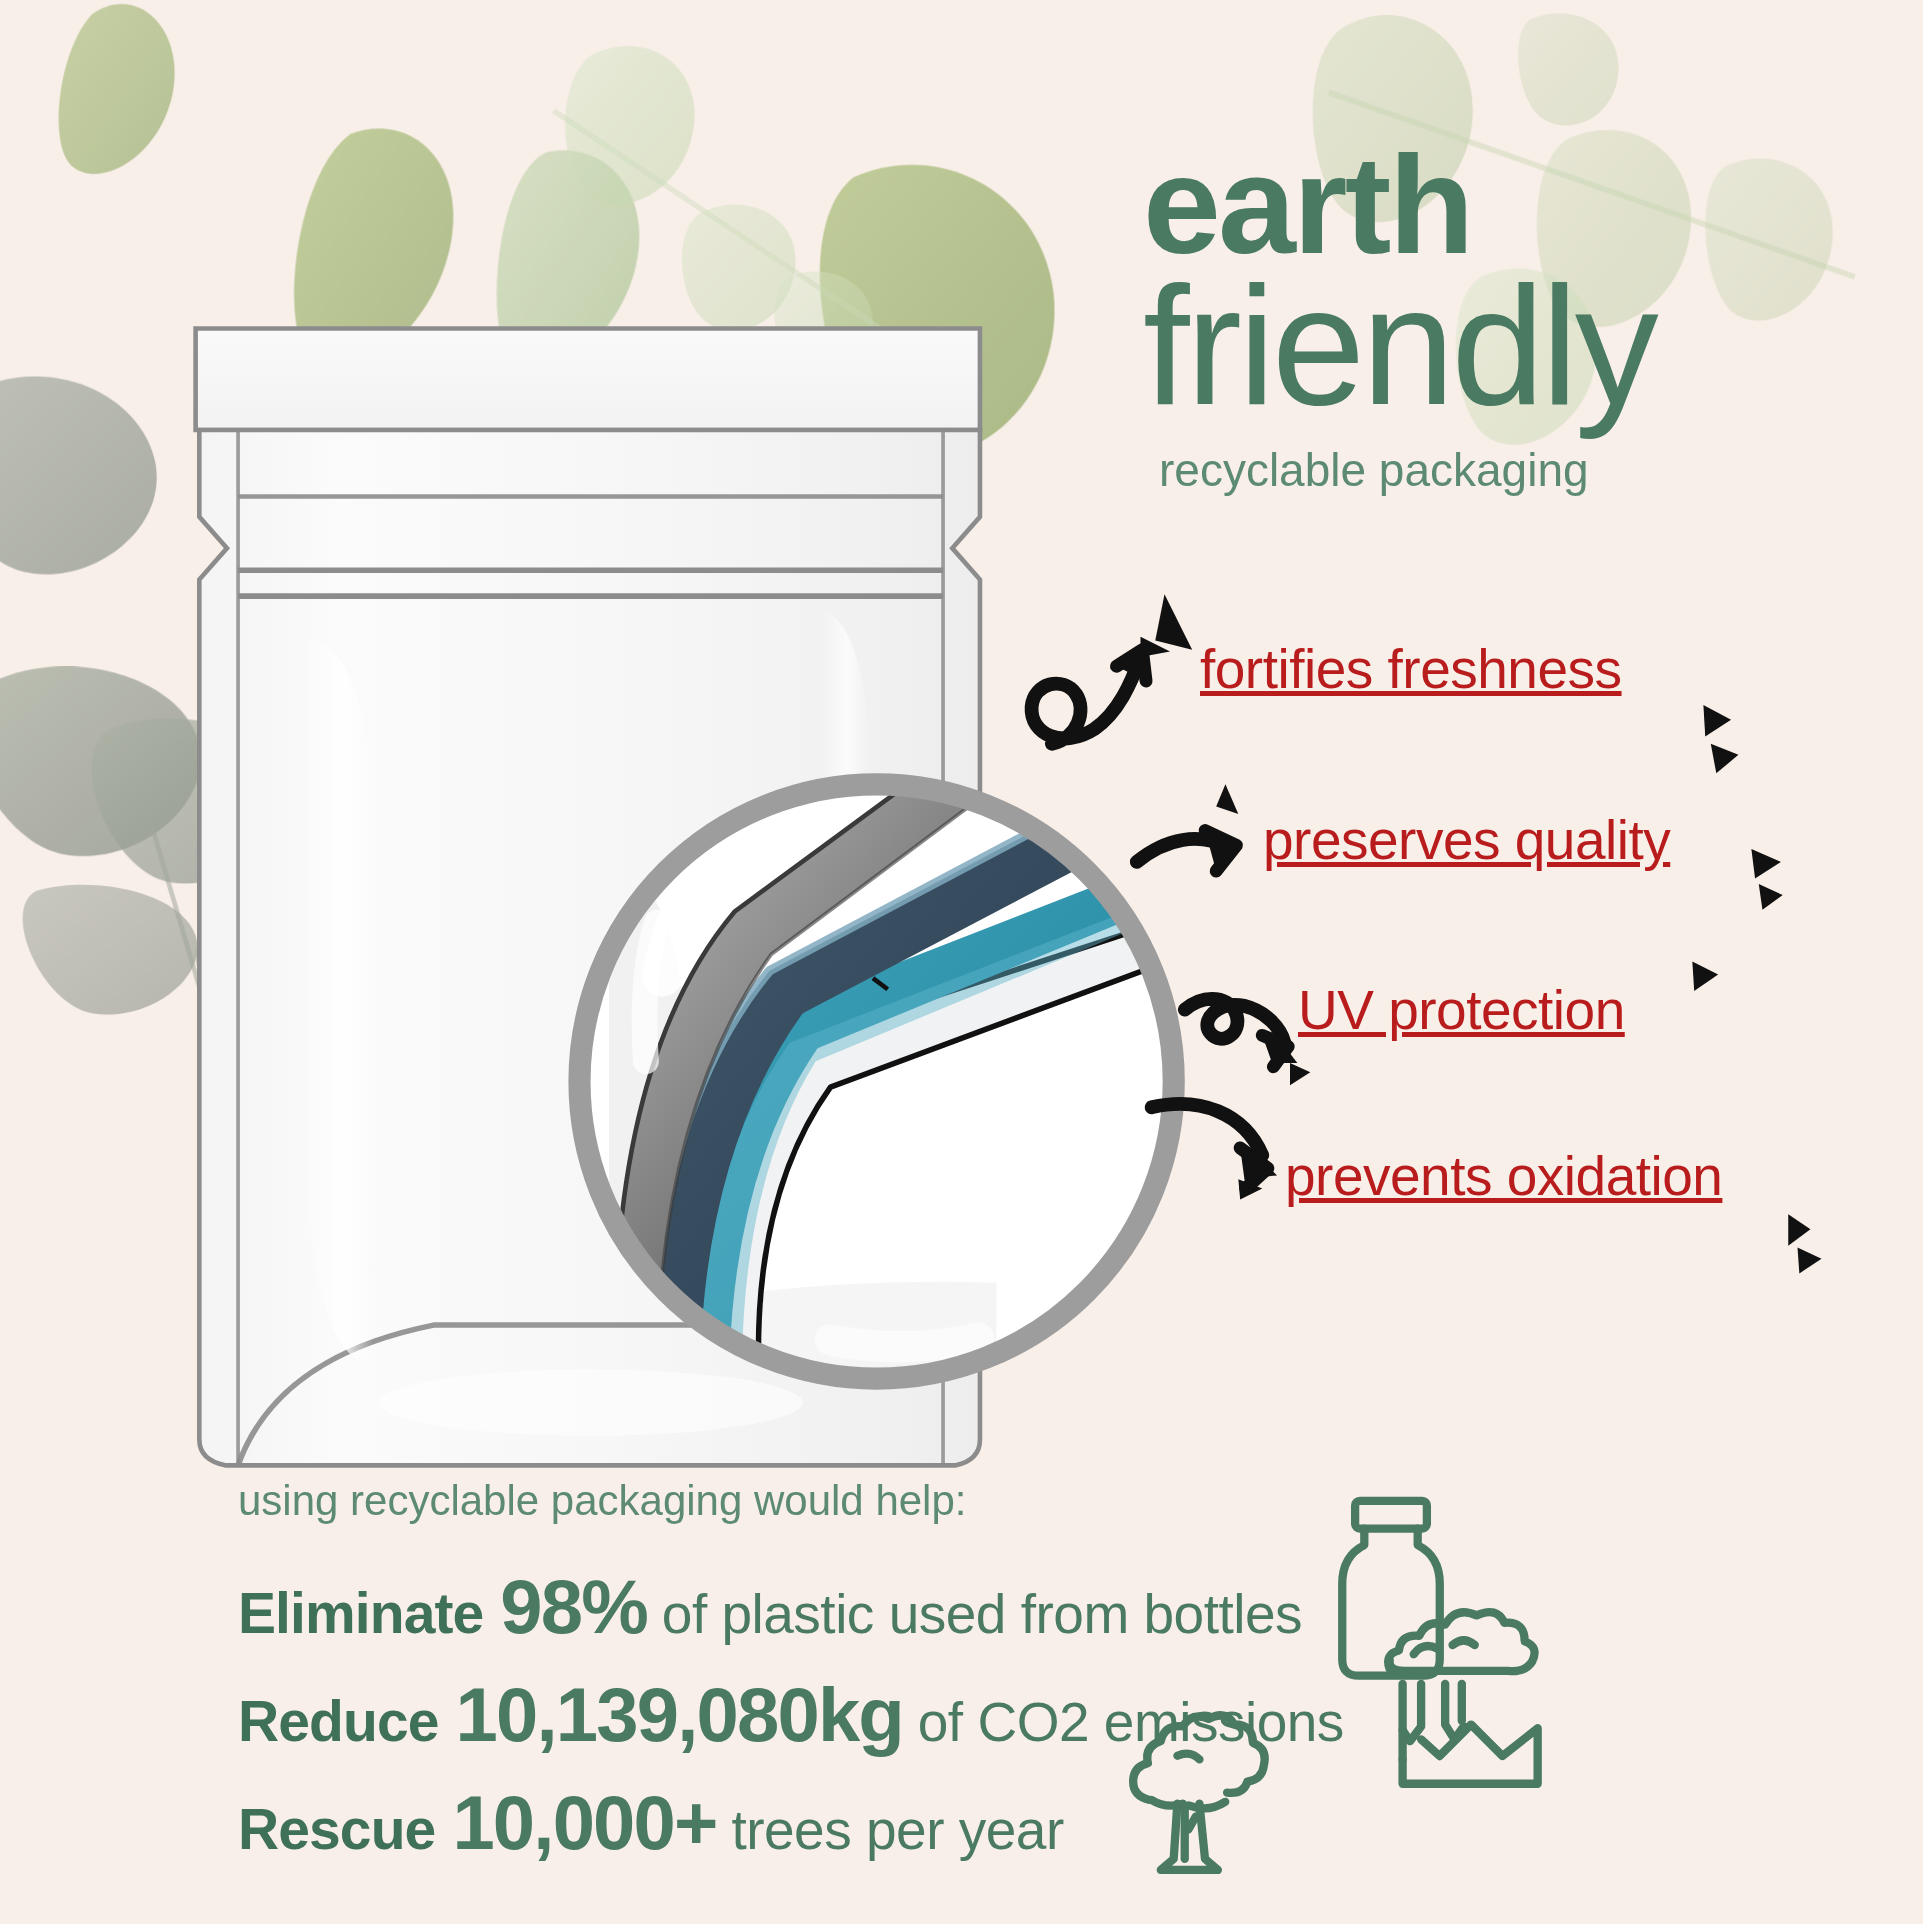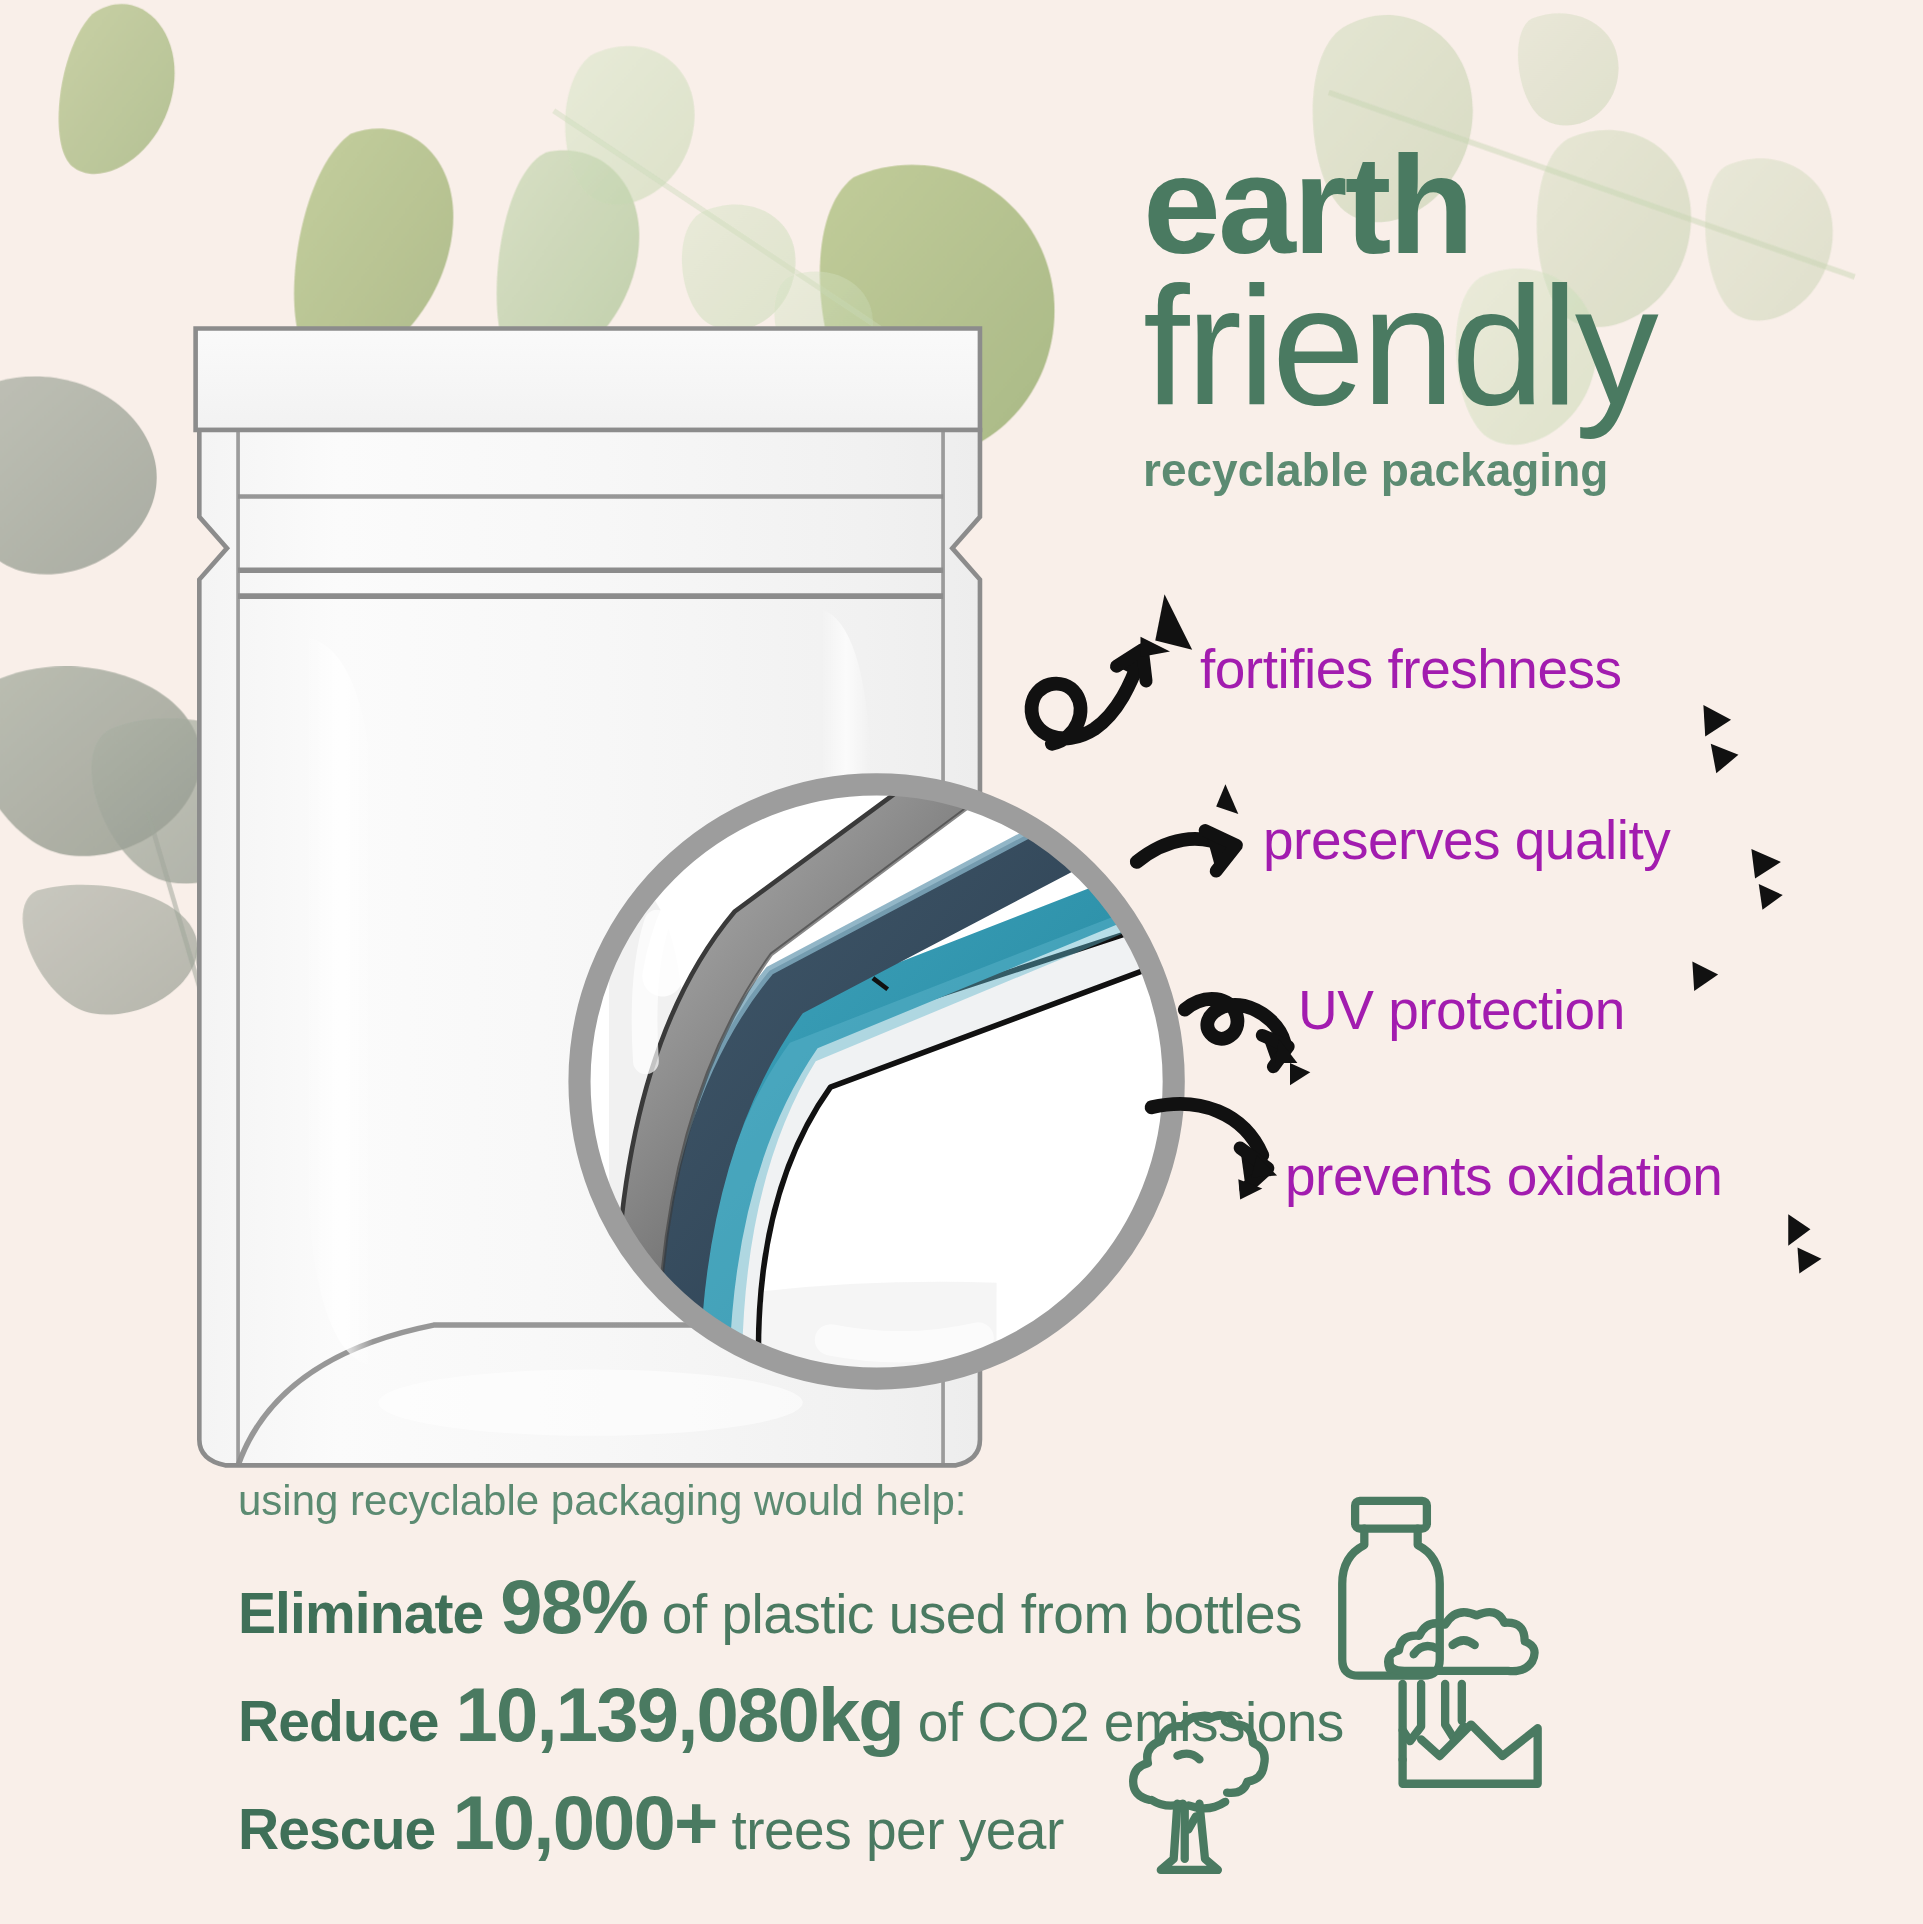--- a/index.html
+++ b/index.html
@@ -16,28 +16,28 @@
   #headline-block{position:absolute;left:1143px;top:138px;width:757px;}
   #headline-line1{
     font-size:140px;font-weight:700;color:#4a7a61;
     letter-spacing:-2.8px;line-height:0.96;margin:0;
   }
   #headline-line2{
     font-size:168px;font-weight:300;color:#4a7a61;
     letter-spacing:-3.7px;line-height:0.95;margin:0;margin-top:-5.5px;
   }
   #headline-sub{
-    font-size:46px;font-weight:700;color:#5c8b72;
-    letter-spacing:0px;margin:0;margin-top:16.6px;
+    font-size:46px;font-weight:400;color:#5c8b72;
+    letter-spacing:0px;margin:16px;margin-top:16.6px;
   }
 
   
   .callout{
-    position:absolute;font-size:55px;font-weight:400;color:#a21caf;
-    white-space:nowrap;letter-spacing:-0.5px;
+    position:absolute;font-size:55px;font-weight:400;color:#b91c1c;
+    white-space:nowrap;letter-spacing:-0.5px;text-decoration:underline;
   }
   #callout-0{left:1200px;top:637px;}
   #callout-1{left:1263px;top:808px;}
   #callout-2{left:1298px;top:978px;}
   #callout-3{left:1285px;top:1144px;}
 
   
   #stats-block{position:absolute;left:238px;top:1477px;width:1440px;}
   #stats-intro{
     font-size:42px;font-weight:300;color:#5c8b72;margin:0 0 44px 0;

